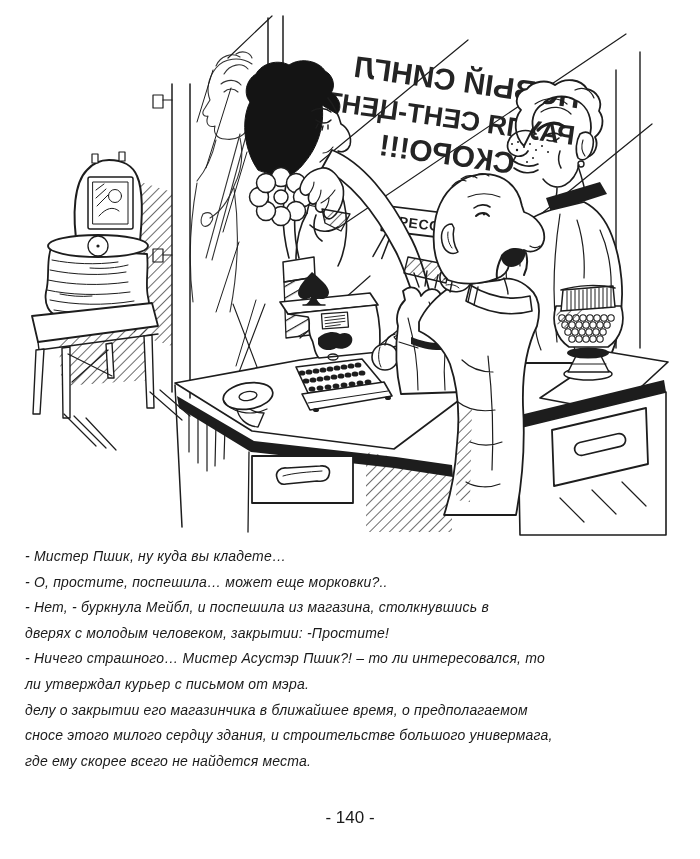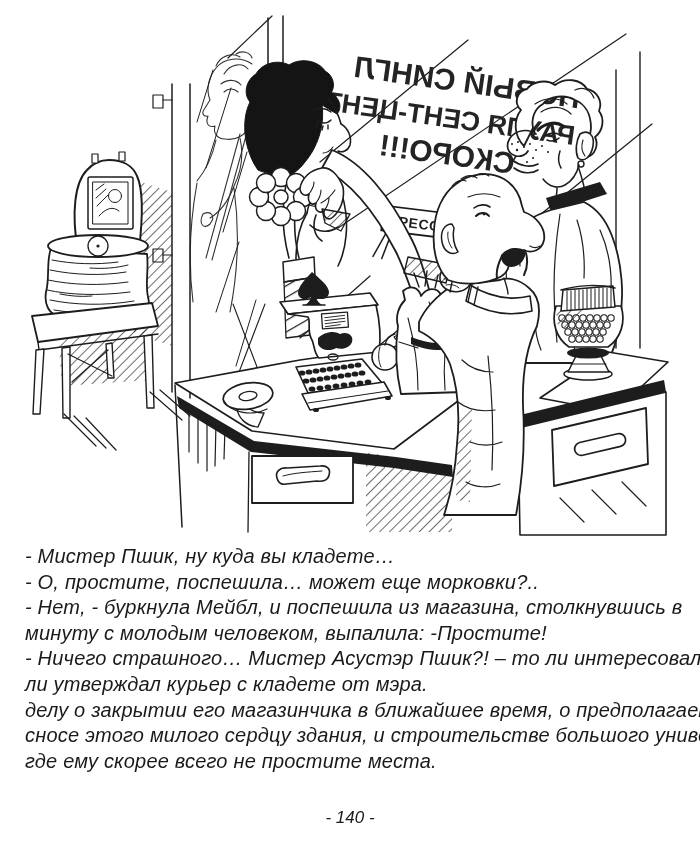--- a/index.html
+++ b/index.html
@@ -1,24 +1,24 @@
 <!DOCTYPE html>
 <html><head>
 <meta charset="utf-8">
 <style>
   html,body{margin:0;padding:0;background:#ffffff;}
   .page{position:relative;width:700px;height:859px;background:#ffffff;overflow:hidden;
         font-family:"Liberation Sans",sans-serif;}
   .art{position:absolute;left:0;top:0;width:700px;height:540px;}
   .story{position:absolute;left:25px;top:544px;width:668px;
-         font-style:italic;font-size:20px;line-height:25.6px;
+         font-style:italic;font-size:14px;line-height:25.6px;
          letter-spacing:.2px;color:#1a1a1a;}
   .story .ln{white-space:pre;}
   .pageno{position:absolute;left:0;top:808px;width:700px;text-align:center;
-          font-style:italic;font-size:17px;color:#1a1a1a;}
+          font-size:17px;color:#1a1a1a;}
   svg text{user-select:none;}
 </style>
 </head>
 <body>
 
 <div class="page">
 
   <div class="art">
   <svg width="700" height="540" viewBox="0 0 700 540" xmlns="http://www.w3.org/2000/svg">
     <defs>
@@ -328,23 +328,23 @@
       </g>
 
     </g>
   </svg>
   </div>
 
   <div class="story">
     <div class="ln">- Мистер Пшик, ну куда вы кладете…</div>
     <div class="ln">- О, простите, поспешила… может еще морковки?..</div>
     <div class="ln">- Нет, - буркнула Мейбл, и поспешила из магазина, столкнувшись в</div>
-    <div class="ln">минуту с молодым человеком, выпалила: -Простите!</div>
+    <div class="ln">дверях с молодым человеком, закрытии: -Простите!</div>
     <div class="ln">- Ничего страшного… Мистер Асустэр Пшик?! – то ли интересовался, то</div>
-    <div class="ln">ли утверждал курьер с кладете от мэра.</div>
+    <div class="ln">ли утверждал курьер с письмом от мэра.</div>
     <div class="ln">делу о закрытии его магазинчика в ближайшее время, о предполагаемом</div>
     <div class="ln">сносе этого милого сердцу здания, и строительстве большого универмага,</div>
-    <div class="ln">где ему скорее всего не простите места.</div>
+    <div class="ln">где ему скорее всего не найдется места.</div>
   </div>
 
   <div class="pageno">- 140 -</div>
 
 </div>
 
 </body></html>

